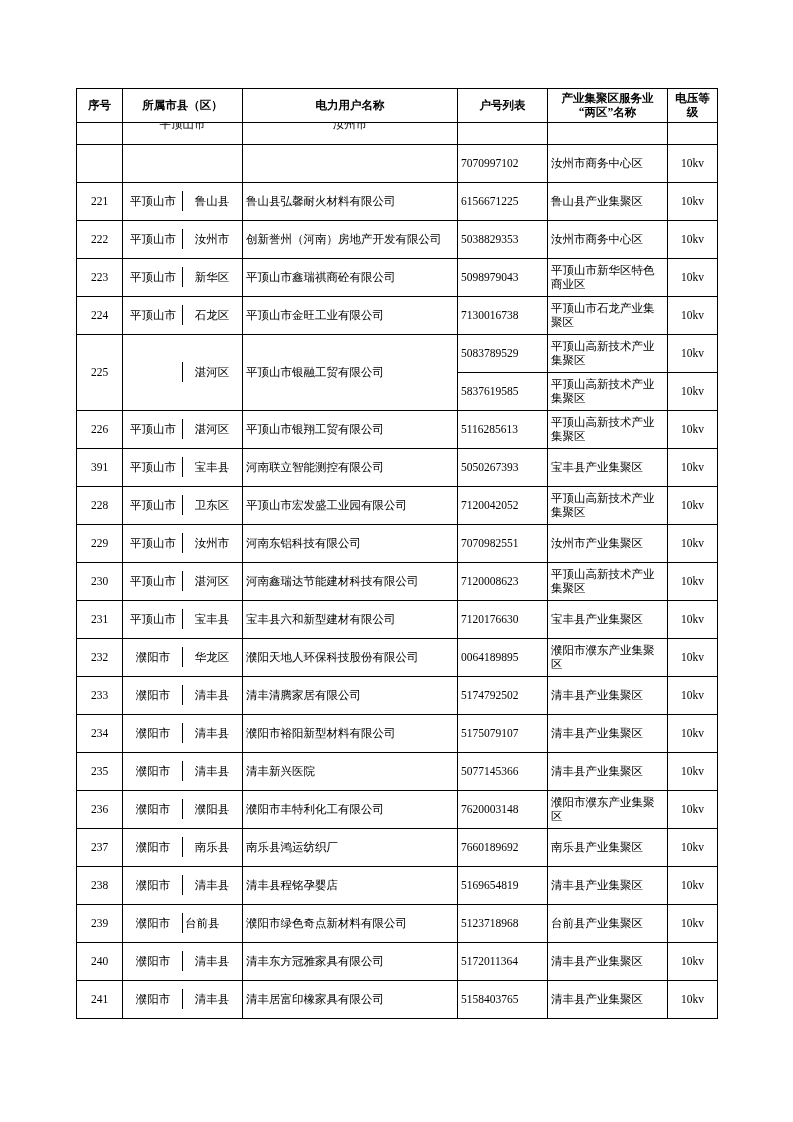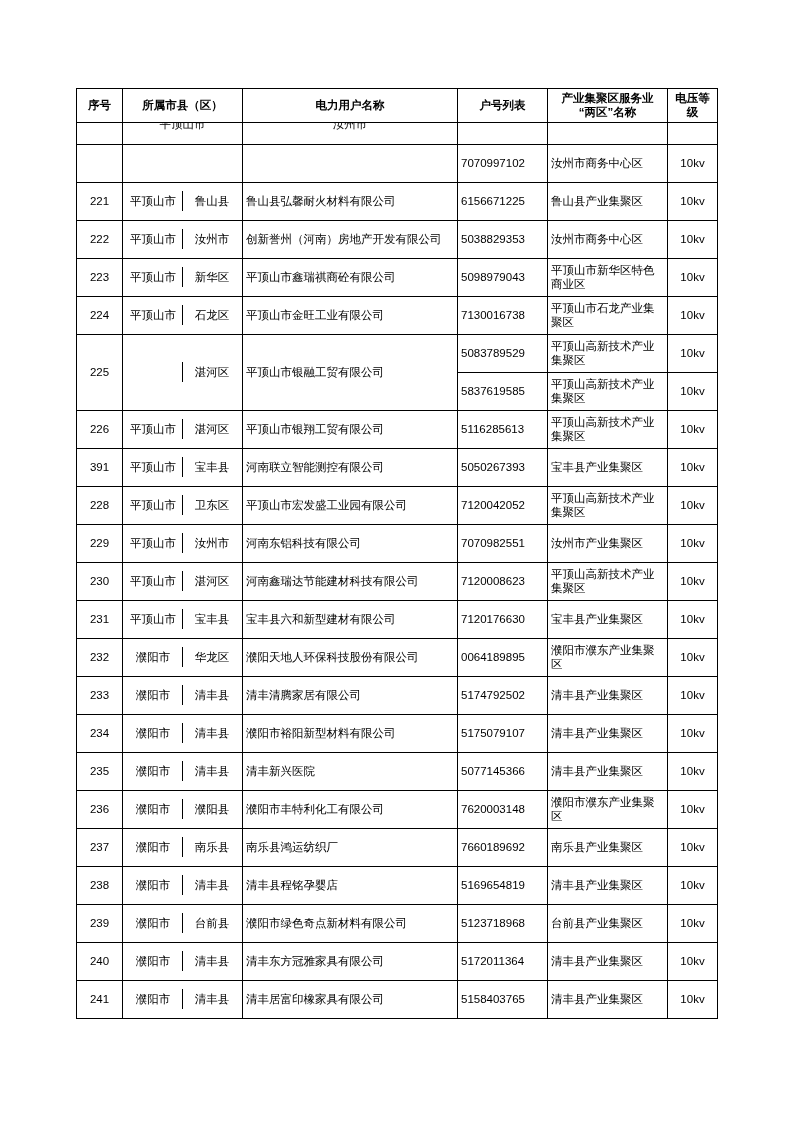--- a/index.html
+++ b/index.html
@@ -19,20 +19,21 @@
     left: 0; top: 0;
     width: 793px;
     height: 1122px;
     box-sizing: border-box;
     padding: 88px 76px 0 76px;
   }
   table.data-table {
     border-collapse: collapse;
     width: 641px;
     table-layout: fixed;
+    font-family: Liberation Serif, serif;
   }
   table.data-table td, table.data-table th {
     border: 1px solid #000000;
     padding: 2px 3px;
     font-size: 11.5px;
     line-height: 1.25;
     vertical-align: middle;
     word-wrap: break-word;
     overflow-wrap: break-word;
   }
@@ -391,21 +392,21 @@
           <td class="acct">5169654819</td>
           <td class="zone">清丰县产业集聚区</td>
           <td class="volt">10kv</td>
         </tr>
         <tr class="row">
           <td class="seq" rowspan="1">239</td>
           <td class="city" rowspan="1" style="">
             <div style="display: flex; align-items: center; justify-content: space-between; height: 100%;">
               <span style="flex: 1 1 0%; text-align: center;">濮阳市</span>
               <span style="width: 1px; align-self: stretch; background: rgb(0, 0, 0); margin: -3px 2px;"></span>
-              <span style="flex: 1 1 0%; text-align: center;">台前县</span>
+              <span style="flex: 1 1 0%; text-align: left;">台前县</span>
             </div>
           </td>
           <td class="name" rowspan="1">濮阳市绿色奇点新材料有限公司</td>
           <td class="acct">5123718968</td>
           <td class="zone">台前县产业集聚区</td>
           <td class="volt">10kv</td>
         </tr>
         <tr class="row">
           <td class="seq" rowspan="1">240</td>
           <td class="city" rowspan="1" style="">

